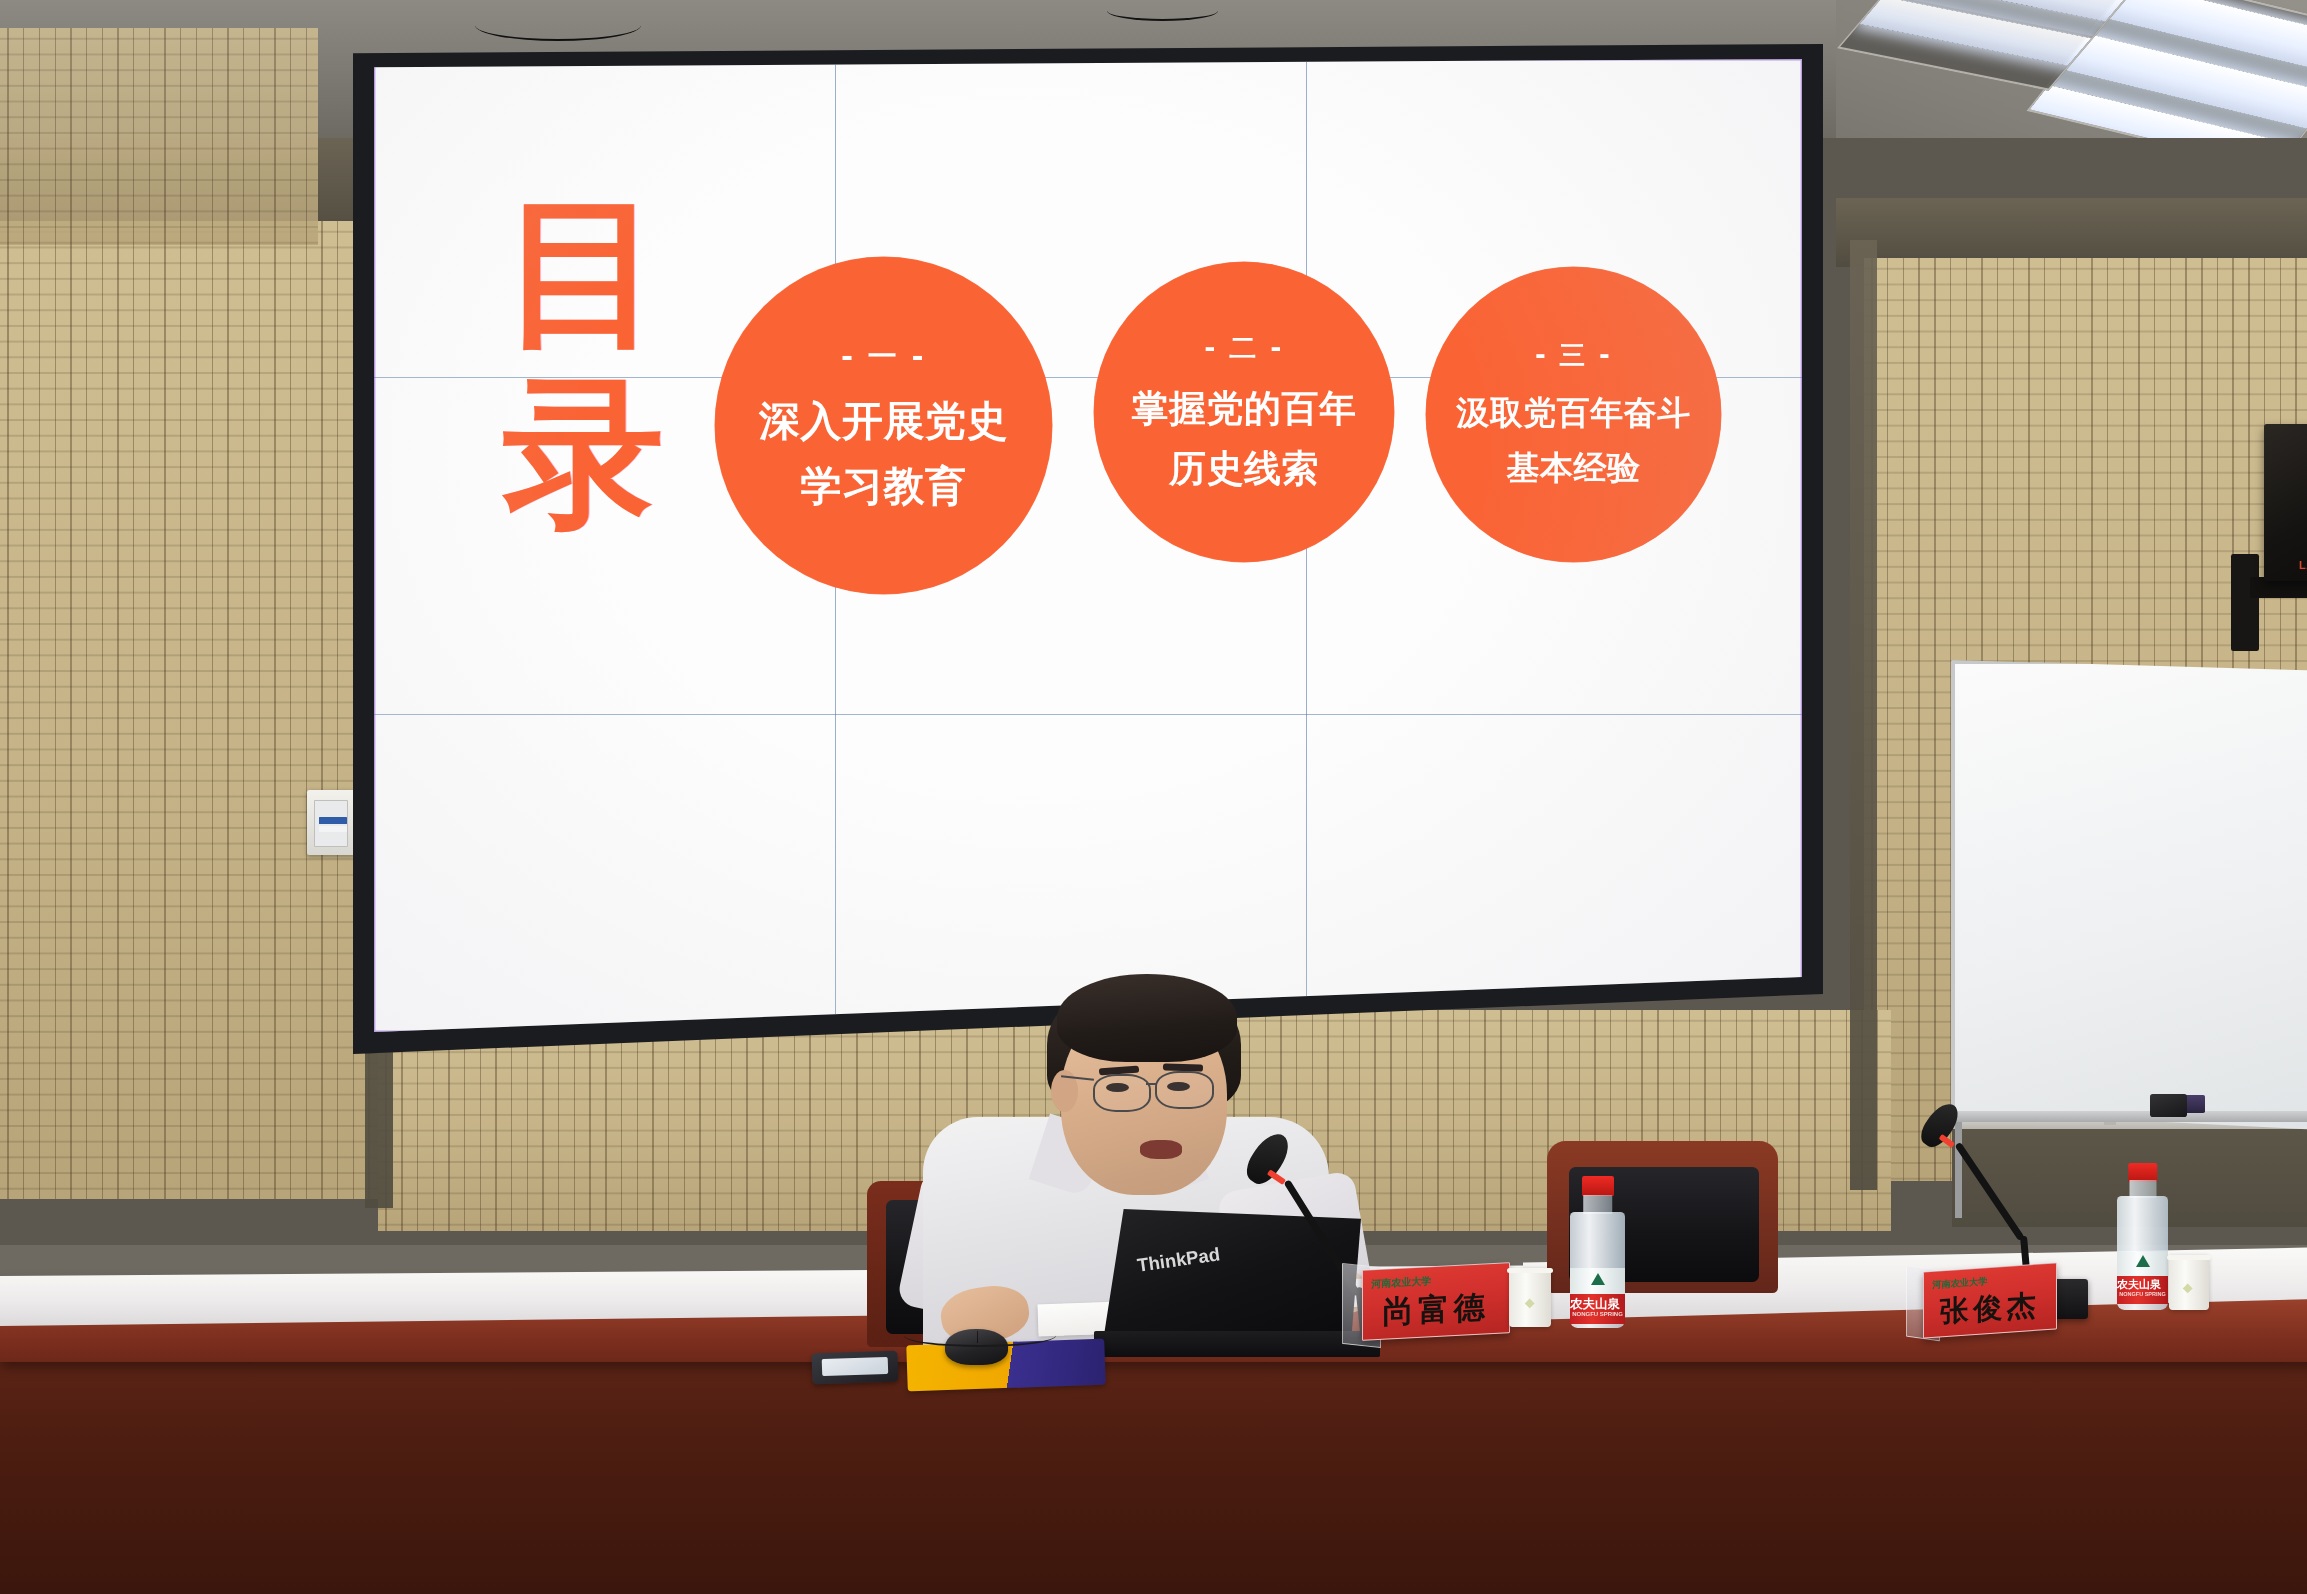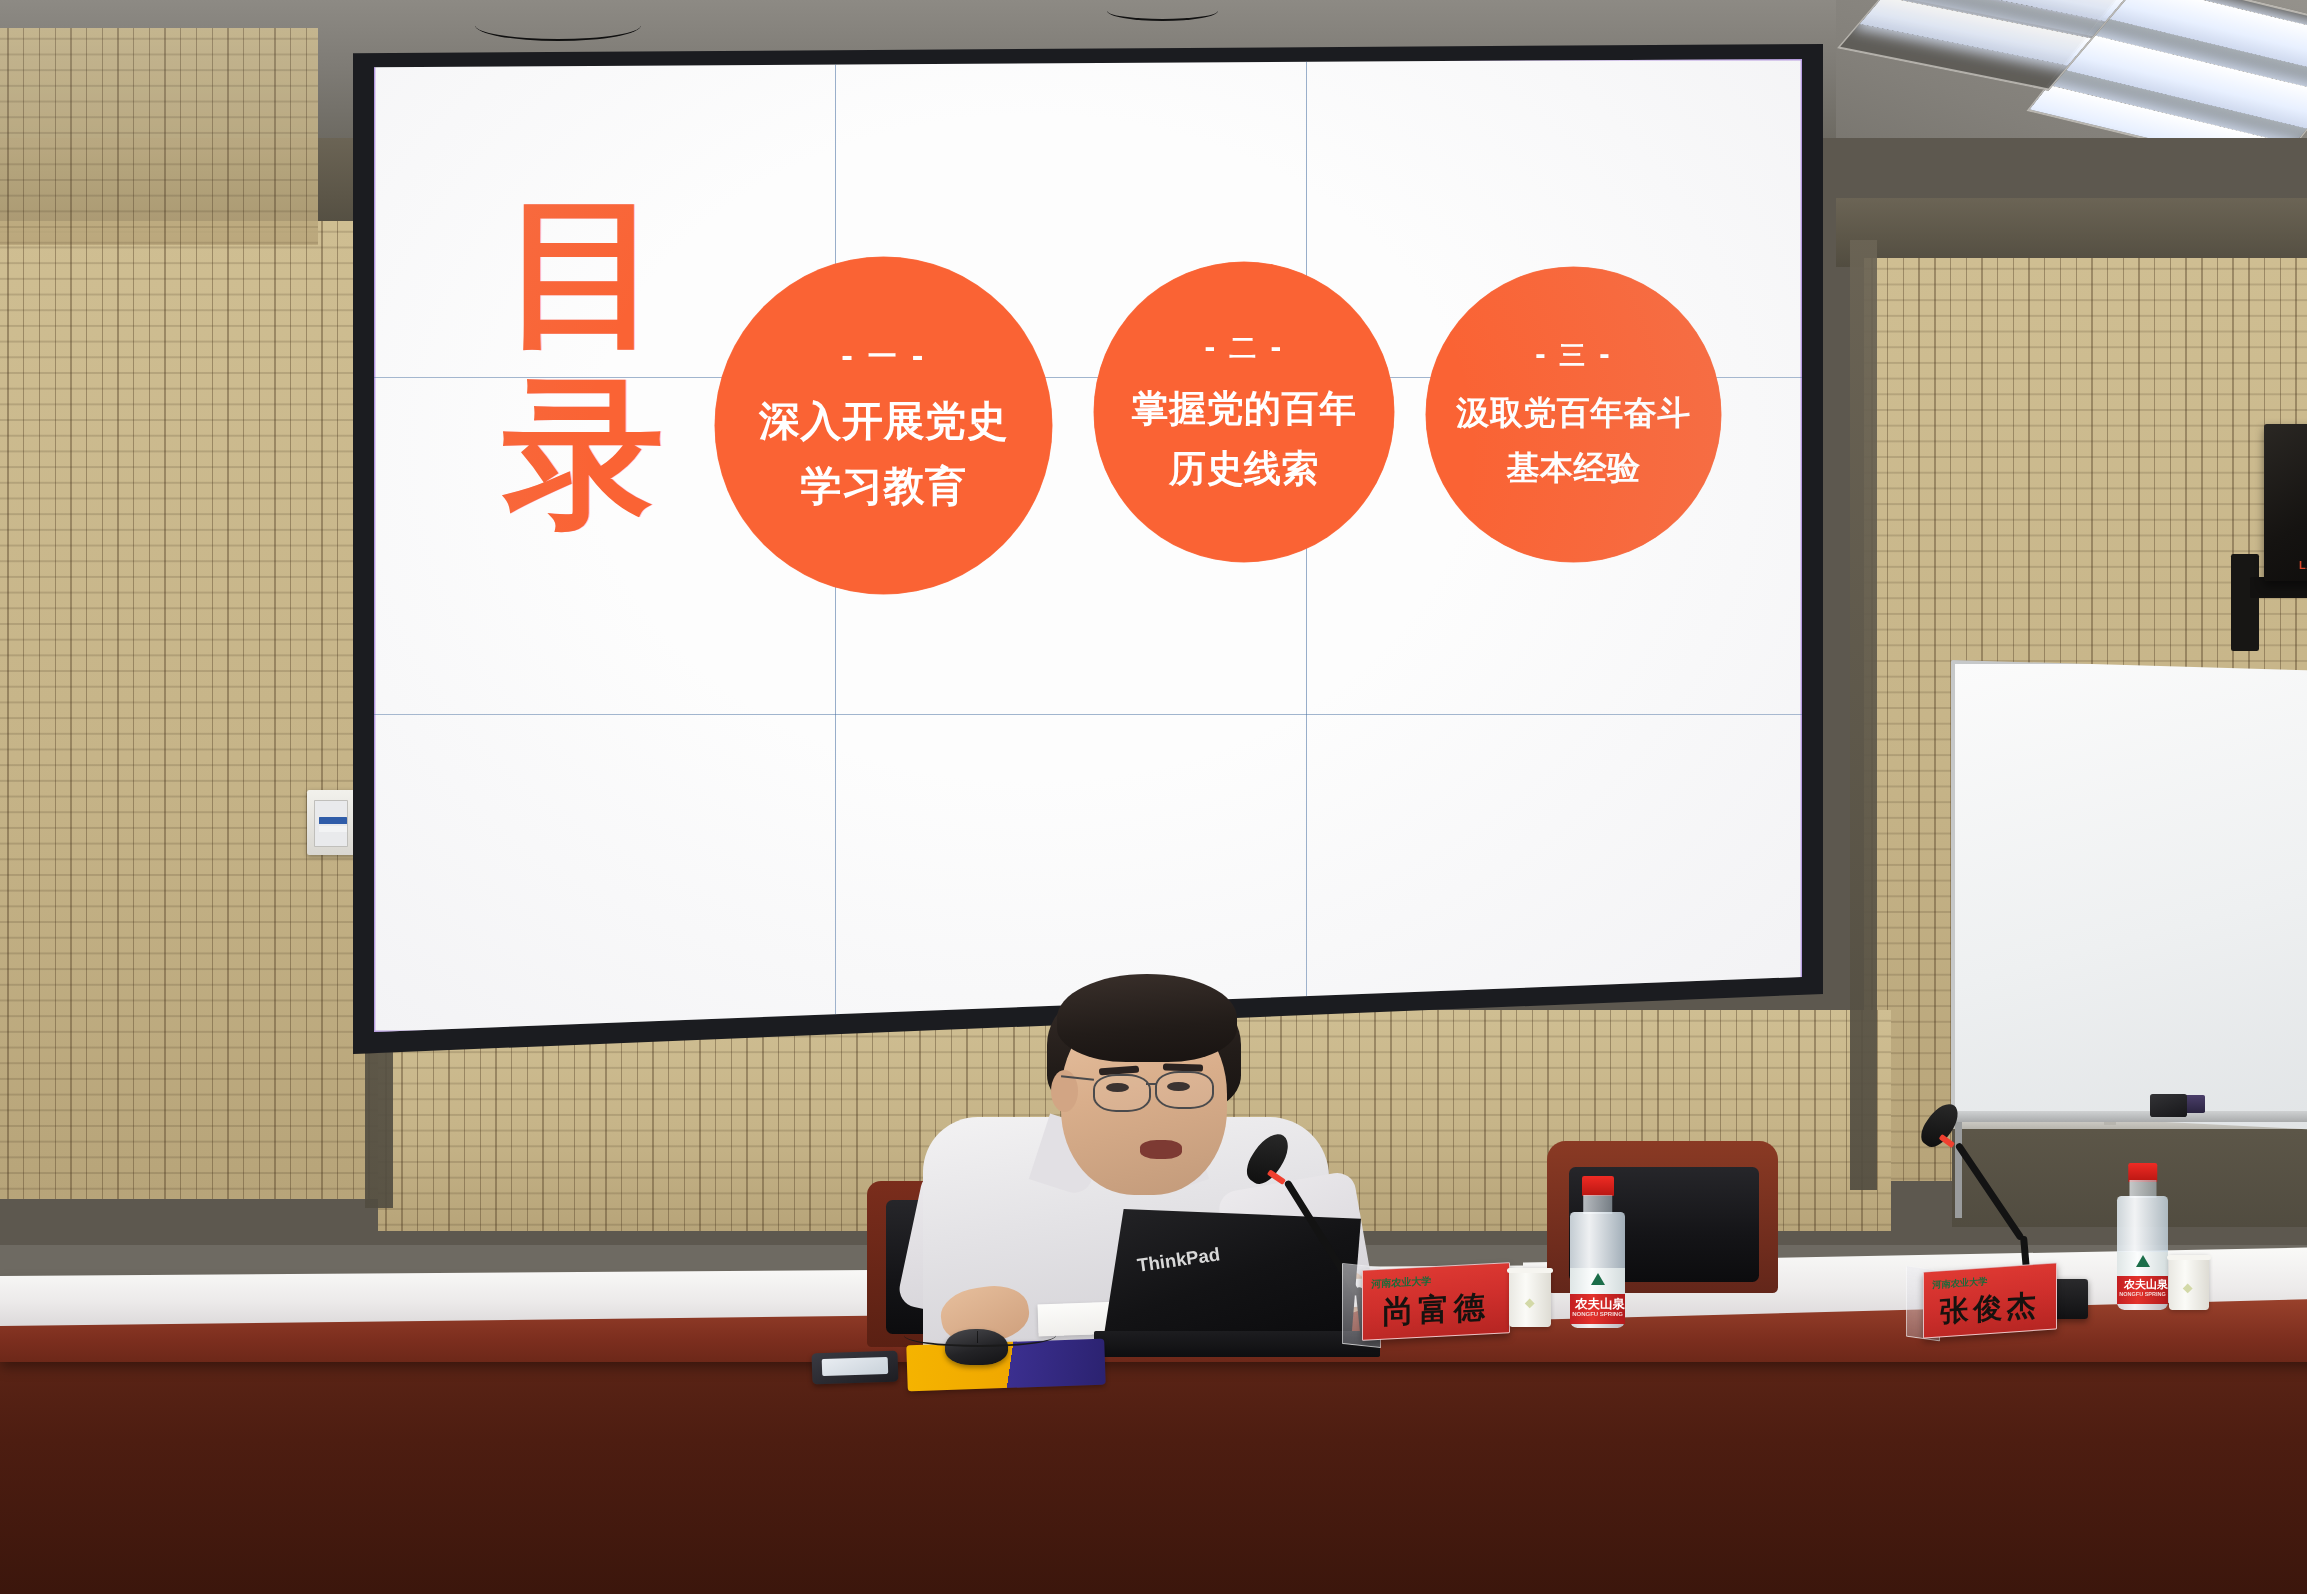--- a/index.html
+++ b/index.html
@@ -313,21 +313,21 @@
     border:0.9px solid rgba(255,255,255,.5);
     border-radius:0.9px;
   }
 
   .bottle{position:absolute;}
   .bottle .cap{position:absolute;left:50%;transform:translateX(-50%);background:linear-gradient(180deg,#ef2b24,#b81612);border-radius:2.3px 2.3px 0.9px 0.9px;}
   .bottle .neck2{position:absolute;left:50%;transform:translateX(-50%);background:linear-gradient(90deg,rgba(235,240,245,.75),rgba(190,205,215,.55));}
   .bottle .body{position:absolute;left:0;right:0;background:linear-gradient(90deg,rgba(226,236,243,.85),rgba(250,252,254,.95) 35%,rgba(196,212,224,.8));border-radius:4.6px 4.6px 7.4px 7.4px;}
   .bottle .lbl-w{position:absolute;left:0;right:0;background:linear-gradient(90deg,#dfe6e6,#fbfdfd 40%,#d3dcdd);}
   .bottle .lbl-r{position:absolute;left:0;right:0;background:linear-gradient(90deg,#c31f22,#e3322c 40%,#b11a1c);}
-  .bottle .lbl-txt{position:absolute;left:0;right:0;text-align:right;color:#fff;font-weight:bold;white-space:nowrap;font-family:"DejaVu Sans",sans-serif;}
+  .bottle .lbl-txt{position:absolute;left:0;right:0;text-align:left;color:#fff;font-weight:bold;white-space:nowrap;font-family:"DejaVu Sans",sans-serif;}
   .bottle .lbl-sub{position:absolute;left:0;right:0;text-align:center;color:#f3d6d4;font-weight:bold;white-space:nowrap;font-family:"Liberation Sans",sans-serif;}
   .bottle .tri{position:absolute;left:50%;transform:translateX(-50%);width:0;height:0;border-left:7.4px solid transparent;border-right:7.4px solid transparent;border-bottom:12px solid #1c6e4a;}
 
   .paper-cup{
     position:absolute;
     background:linear-gradient(90deg,#e9e8e2,#fbfbf7 40%,#dedcd4);
     border-radius:1.4px 1.4px 3.7px 3.7px;
     box-shadow:0 1.8px 4.6px rgba(0,0,0,.22);
   }
   .paper-cup .rim{position:absolute;left:-1.8px;right:-1.8px;top:0;height:5px;background:#f6f5f0;border-radius:2.8px;}

